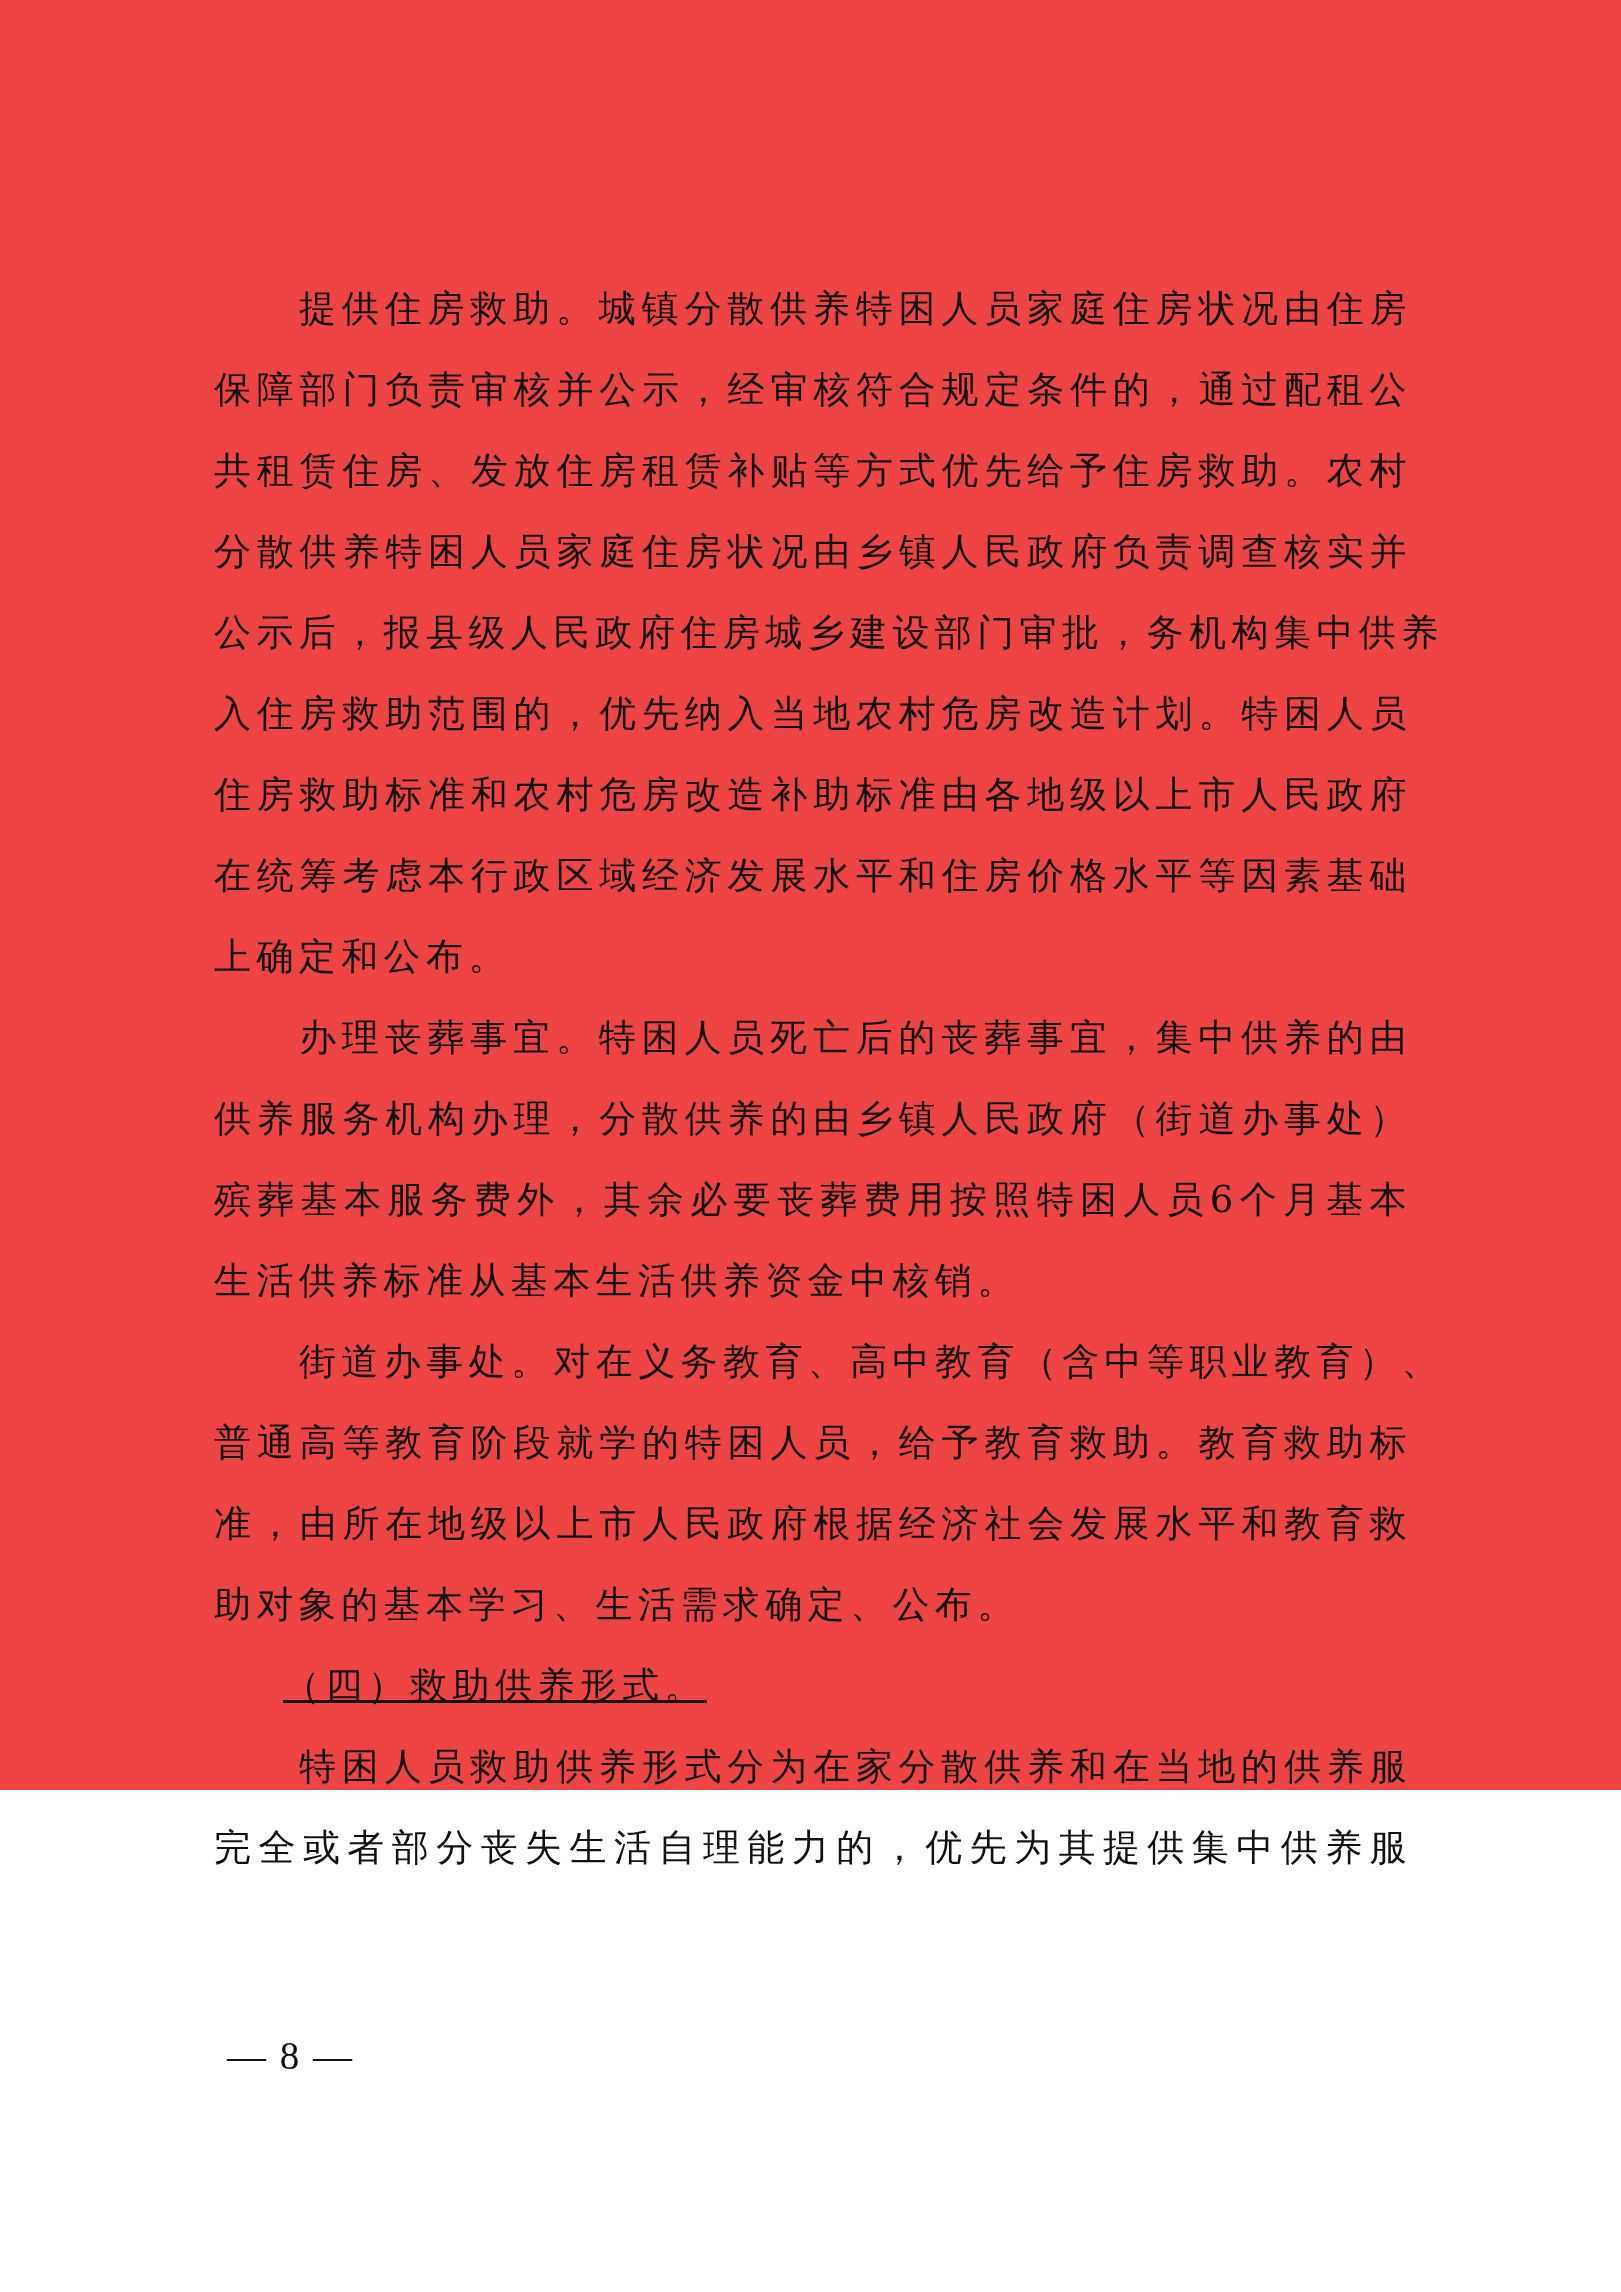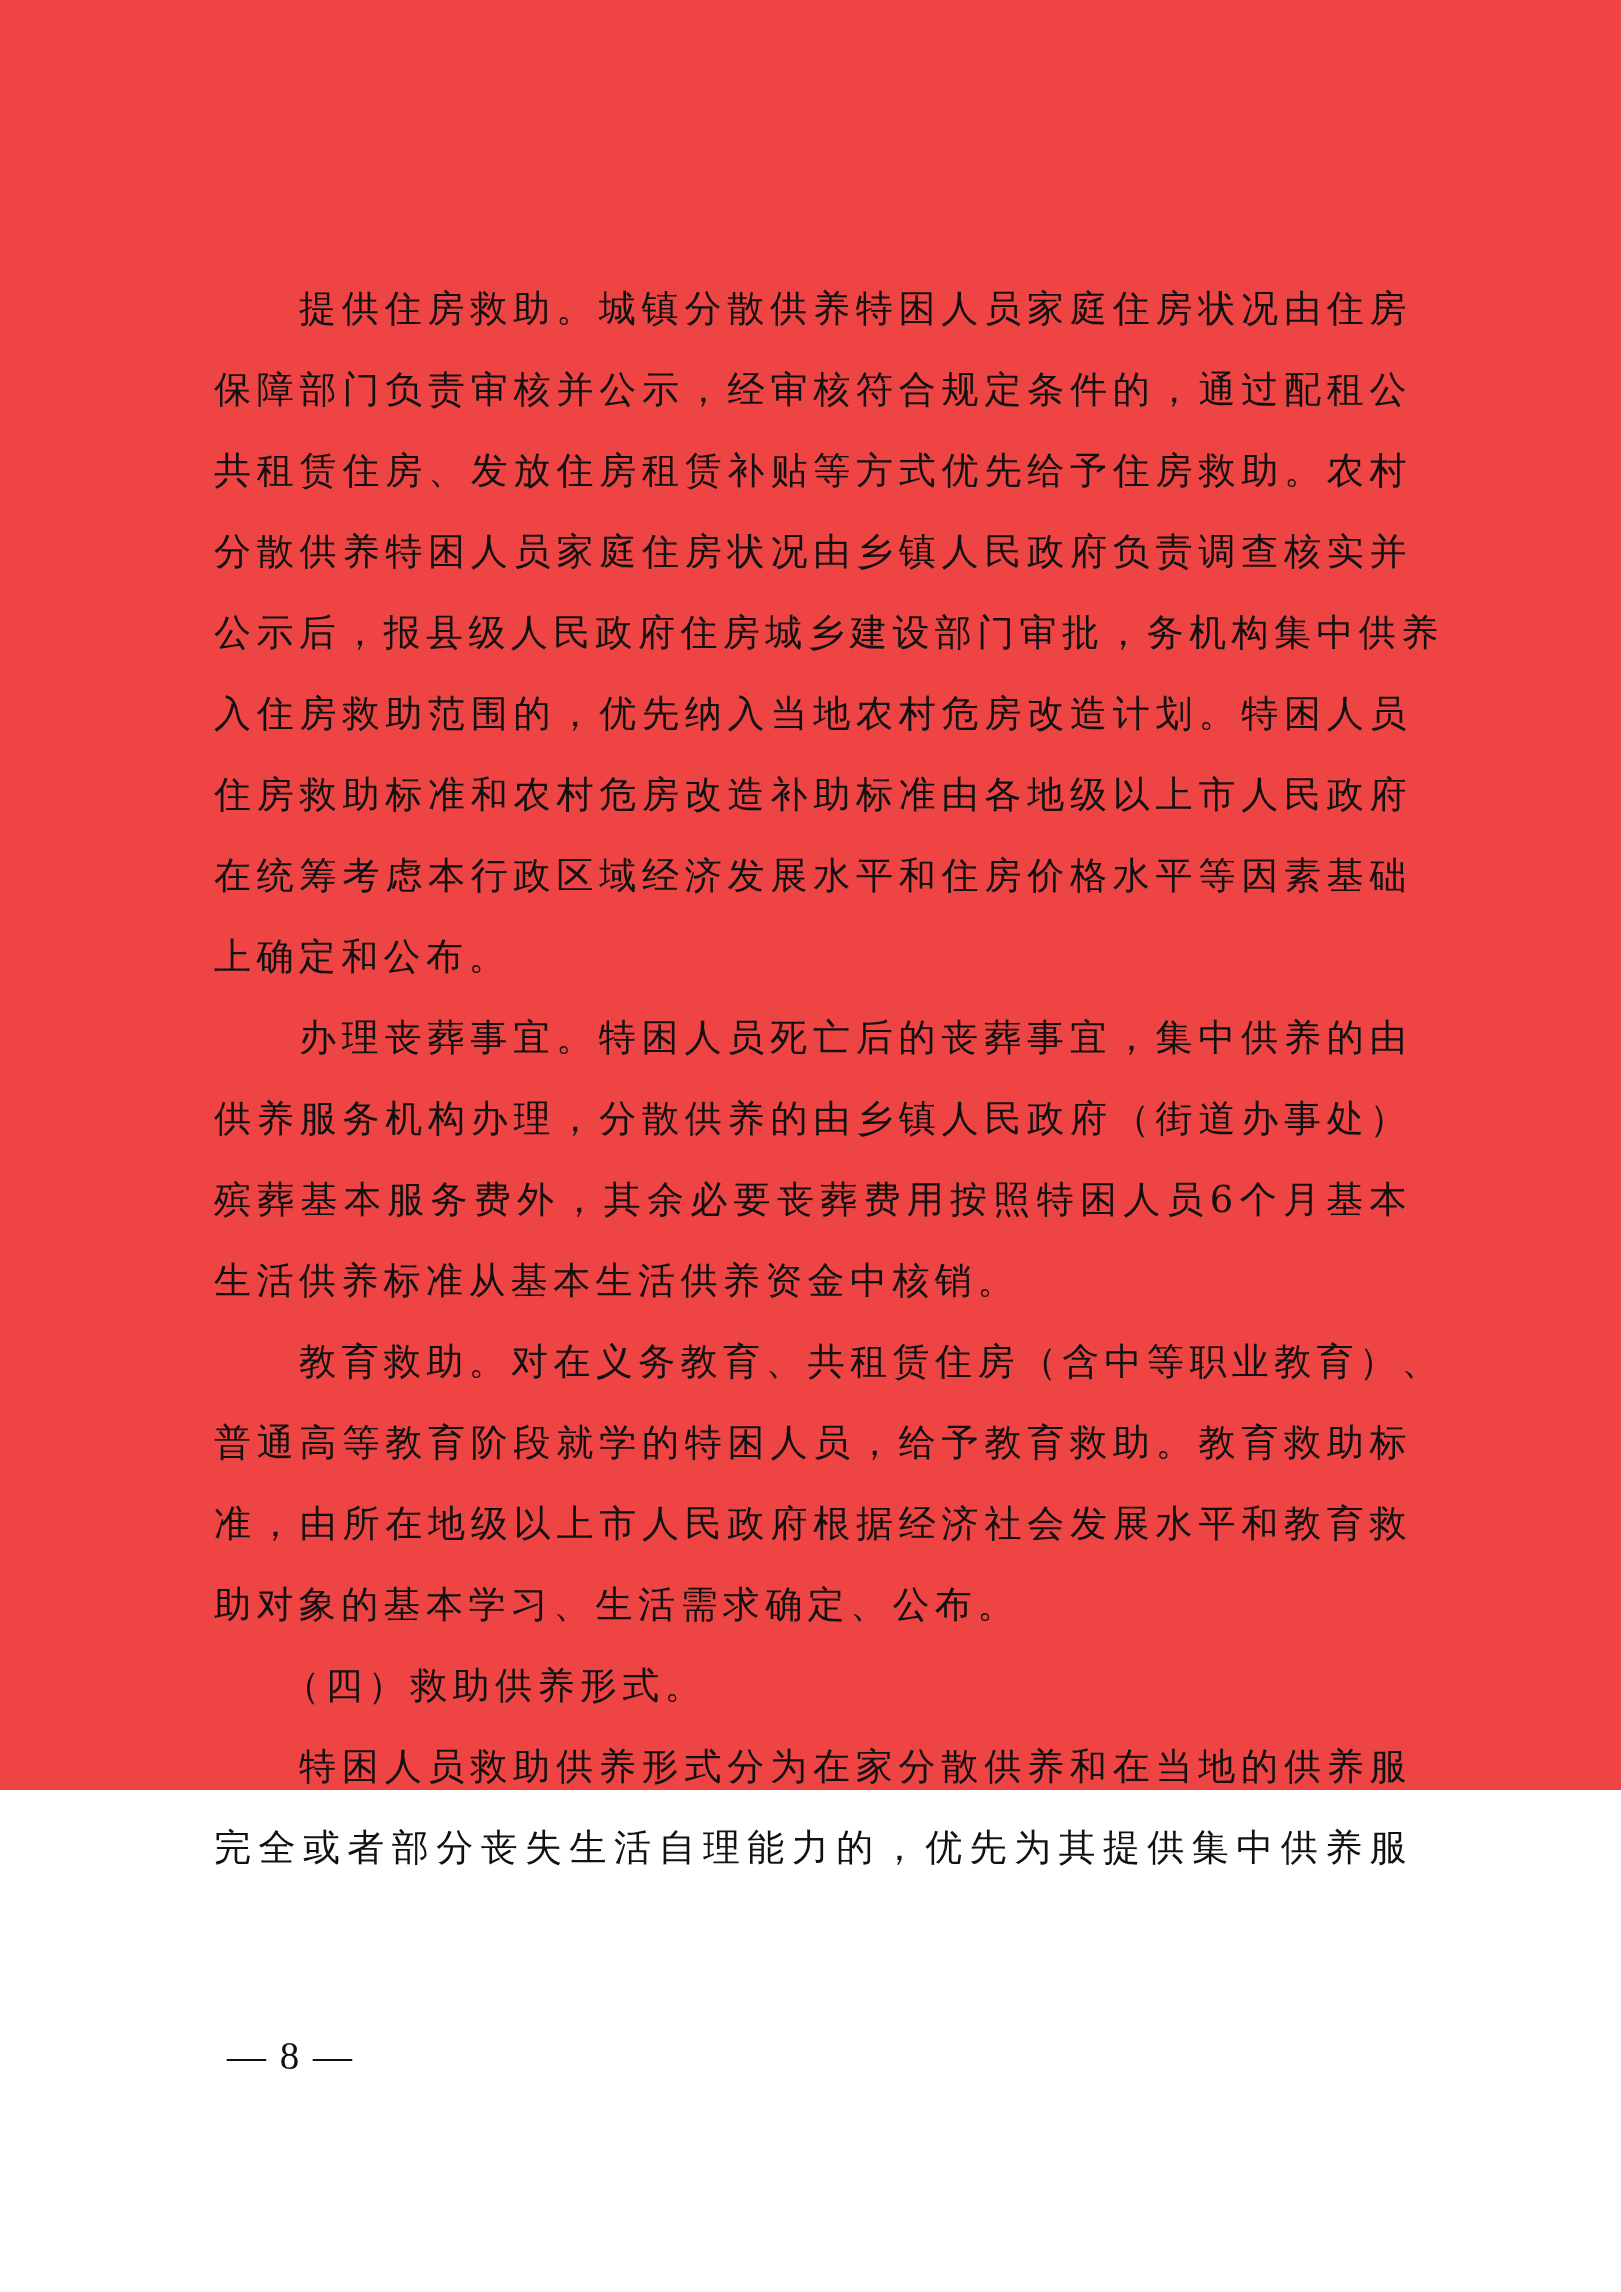--- a/index.html
+++ b/index.html
@@ -73,26 +73,26 @@
     <div class="line">入住房救助范围的，优先纳入当地农村危房改造计划。特困人员</div>
     <div class="line">住房救助标准和农村危房改造补助标准由各地级以上市人民政府</div>
     <div class="line">在统筹考虑本行政区域经济发展水平和住房价格水平等因素基础</div>
     <div class="line last">上确定和公布。</div>
 
     <div class="line indent">办理丧葬事宜。特困人员死亡后的丧葬事宜，集中供养的由</div>
     <div class="line">供养服务机构办理，分散供养的由乡镇人民政府（街道办事处）</div>
     <div class="line">殡葬基本服务费外，其余必要丧葬费用按照特困人员6个月基本</div>
     <div class="line last">生活供养标准从基本生活供养资金中核销。</div>
 
-    <div class="line indent">教育救助。对在义务教育、共租赁住房（含中等职业教育）、</div>
+    <div class="line indent">街道办事处。对在义务教育、高中教育（含中等职业教育）、</div>
     <div class="line">普通高等教育阶段就学的特困人员，给予教育救助。教育救助标</div>
     <div class="line">准，由所在地级以上市人民政府根据经济社会发展水平和教育救</div>
     <div class="line last">助对象的基本学习、生活需求确定、公布。</div>
 
-    <div class="line indent heading" style="padding-left:69px;">（四）救助供养形式。</div>
+    <div class="line indent heading" style="padding-left:69px;text-decoration:underline;">（四）救助供养形式。</div>
 
     <div class="line indent">特困人员救助供养形式分为在家分散供养和在当地的供养服</div>
     <div class="line">完全或者部分丧失生活自理能力的，优先为其提供集中供养服</div>
 
   </div>
 
   <div class="page-number">— 8 —</div>
 </div>
 
 

